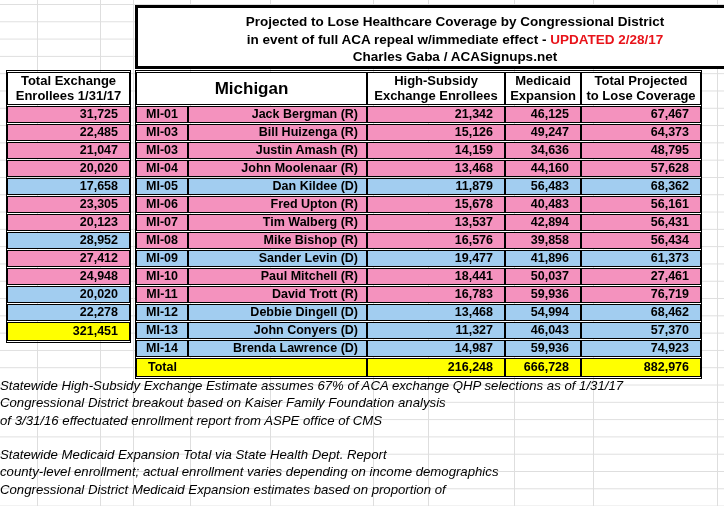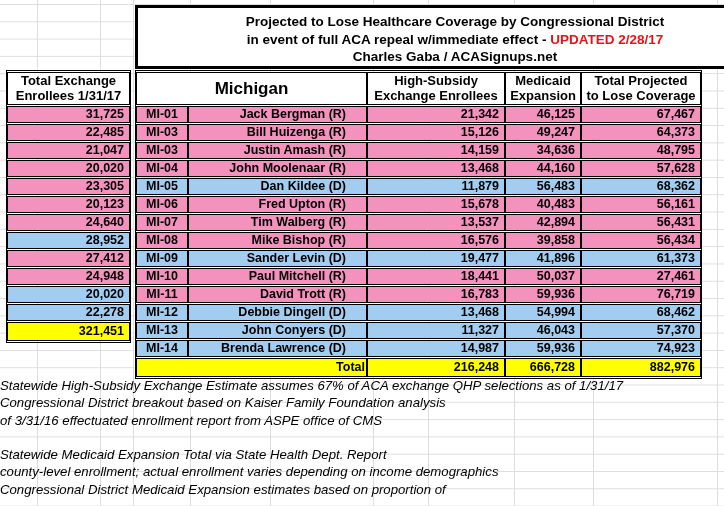--- a/index.html
+++ b/index.html
@@ -29,24 +29,24 @@
   }
   table.grid td{border:1.5px solid #000;background:#fff;overflow:hidden;white-space:nowrap;box-sizing:content-box;}
   .left-tbl{left:6px;top:70px;width:125px;}
   .main-tbl{left:135px;top:70px;width:528px;}
 
   td.hdr{height:29px;text-align:center;font-size:13px;line-height:14.2px;vertical-align:middle;}
   td.state-hdr{font-size:17px;line-height:17px;}
   td.yellow-hdr{background:var(--yellow,#ffff00);}
   tr.data-row td{height:13px;line-height:13px;vertical-align:middle;}
   tr.total-row td{height:15px;line-height:15px;vertical-align:middle;background:var(--yellow,#ffff00);}
-  td.num{text-align:right;padding-right:5px;}
+  td.num{text-align:right;padding-right:11px;}
   td.dist{text-align:center;}
-  td.name{text-align:right;padding-right:20px;}
-  td.total-label{text-align:right;padding-left:0;}
+  td.name{text-align:right;padding-right:8px;}
+  td.total-label{text-align:left;padding-left:11px;}
   tr.data-row.R td{background:var(--pink,#f492be);}
   tr.data-row.D td{background:var(--blue,#a2cdf0);}
 
   .notes{position:absolute;left:0;top:377px;width:724px;text-align:left;
     font-style:italic;font-size:13.2px;color:#000;}
   .note-line{height:17.3px;line-height:17.3px;white-space:nowrap;}
 </style>
 </head>
 <body>
 
@@ -87,28 +87,28 @@
         </tr>
         <tr class="data-row R">
           <td class="num">22,485</td>
         </tr>
         <tr class="data-row R">
           <td class="num">21,047</td>
         </tr>
         <tr class="data-row R">
           <td class="num">20,020</td>
         </tr>
+        <tr class="data-row D">
+          <td class="num">17,658</td>
+        </tr>
         <tr class="data-row R">
           <td class="num">23,305</td>
         </tr>
         <tr class="data-row R">
           <td class="num">20,123</td>
-        </tr>
-        <tr class="data-row R">
-          <td class="num">24,640</td>
         </tr>
         <tr class="data-row D">
           <td class="num">28,952</td>
         </tr>
         <tr class="data-row R">
           <td class="num">27,412</td>
         </tr>
         <tr class="data-row R">
           <td class="num">24,948</td>
         </tr>

